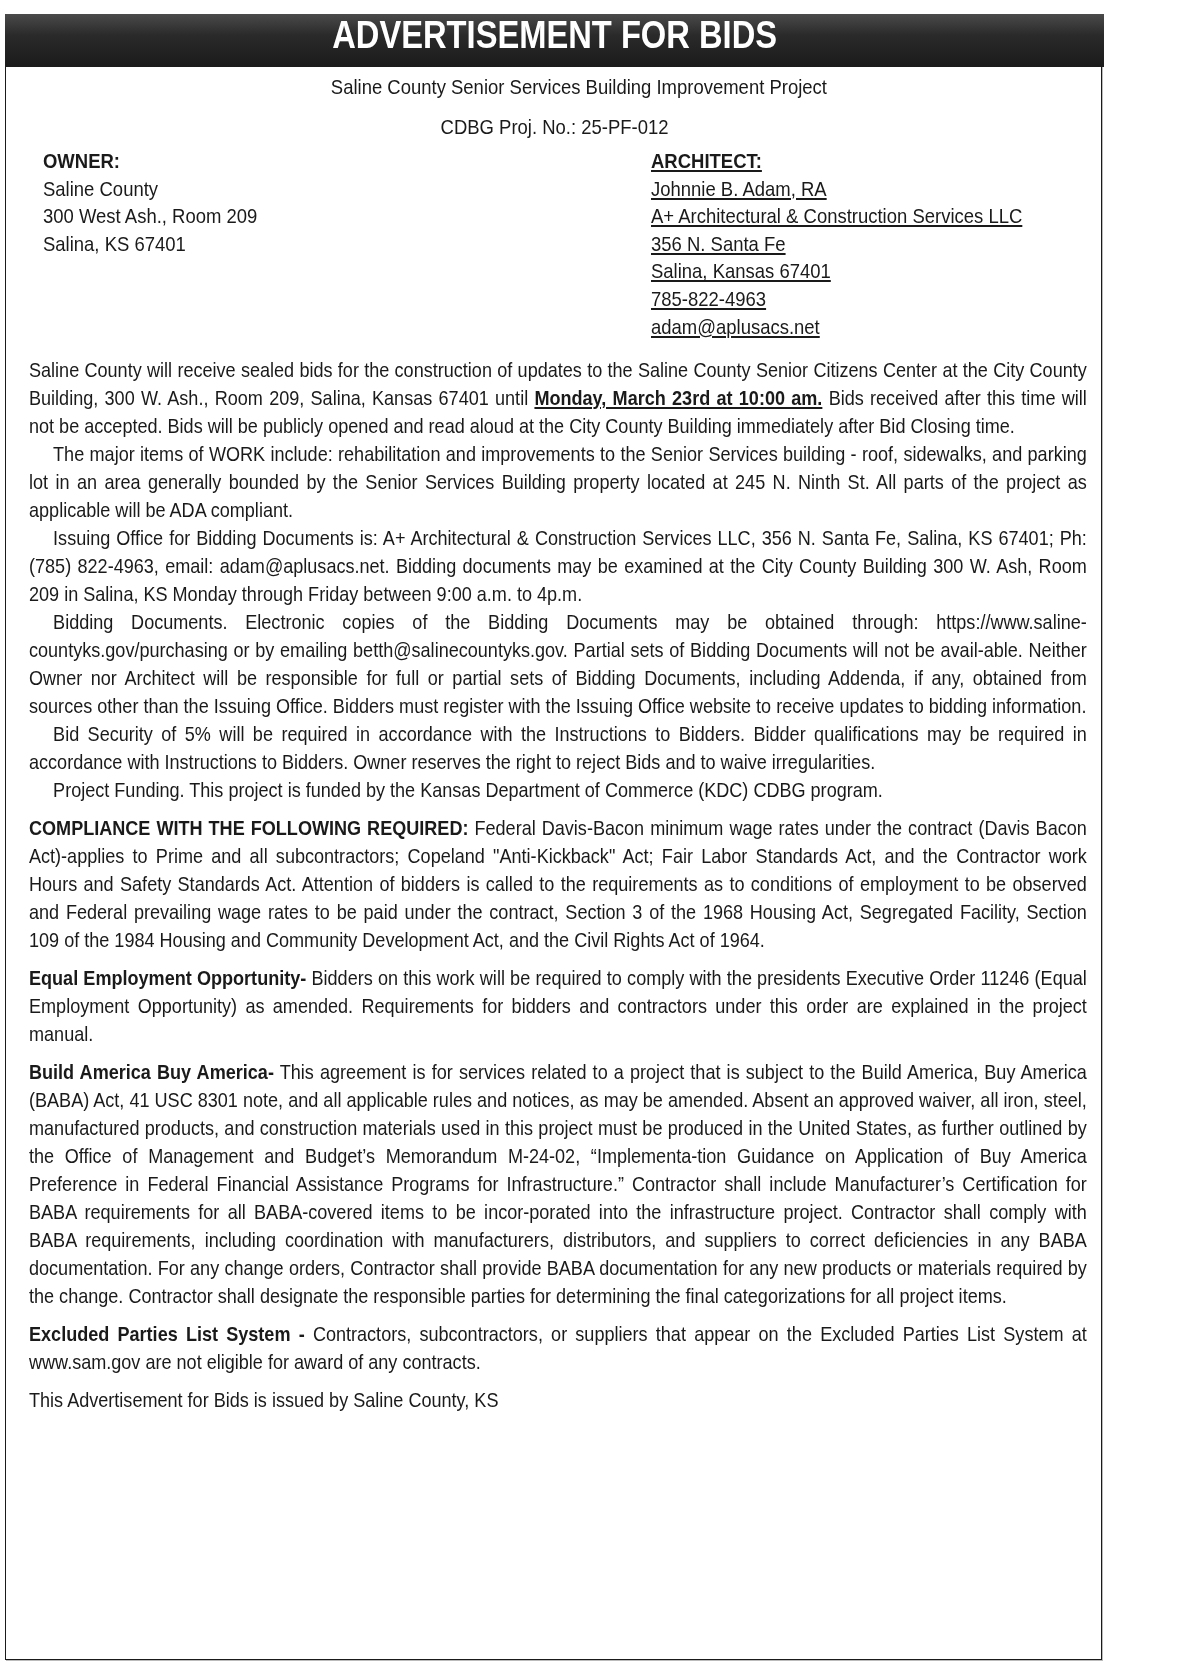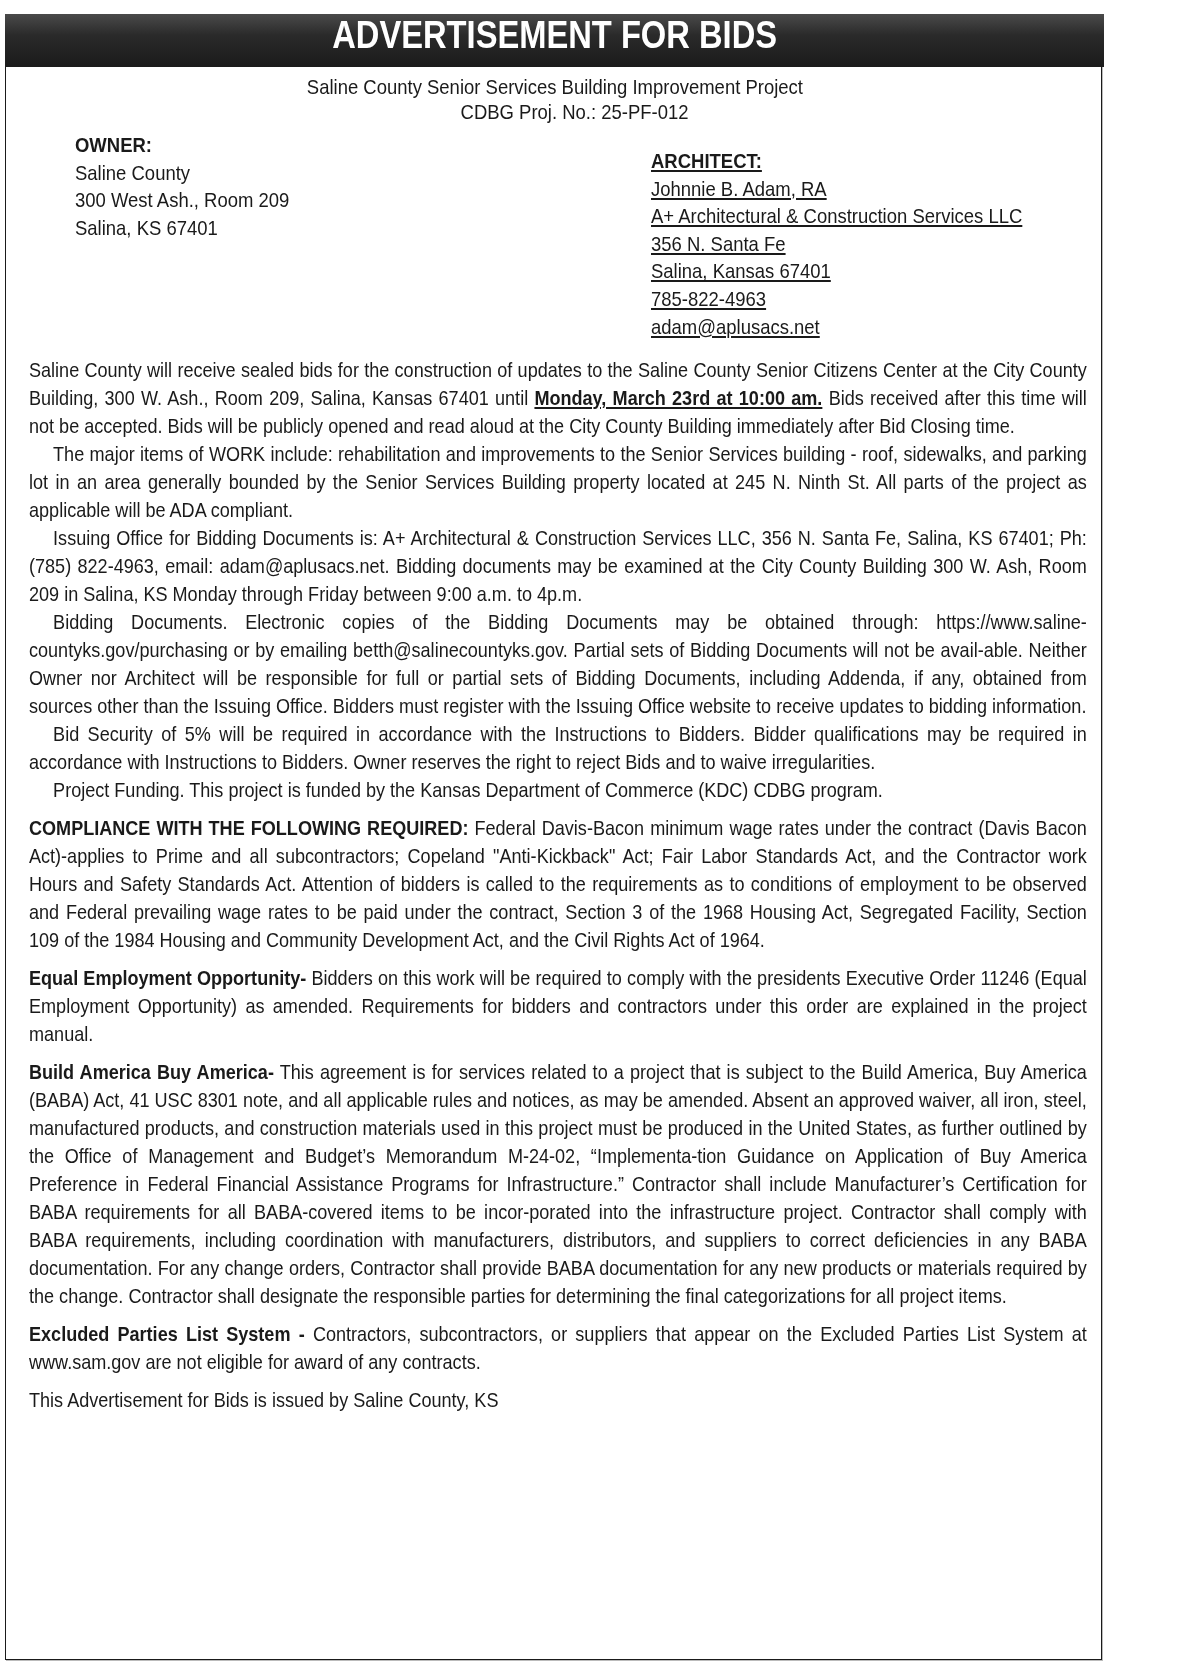--- a/index.html
+++ b/index.html
@@ -99,28 +99,28 @@
   </style>
 </head>
 <body>
 
 <div class="ad-frame"></div>
 
 <div class="ad-header">
   <span class="ad-title">ADVERTISEMENT FOR BIDS</span>
 </div>
 
-<div class="subhead" style="top:73px;">
+<div class="subhead" style="top:73px;padding-left:24px;">
   <span>Saline County Senior Services Building Improvement Project</span>
 </div>
-<div class="subhead" style="top:98px;padding-left:20px;">
+<div class="subhead" style="top:113px;">
   <span>CDBG Proj. No.: 25-PF-012</span>
 </div>
 
-<div class="contact-block" style="left:43px; top:131px;margin-left:32px;">
+<div class="contact-block" style="left:43px; top:147px;">
   <span class="line label">OWNER:</span>
   <span class="line">Saline County</span>
   <span class="line">300 West Ash., Room 209</span>
   <span class="line">Salina, KS 67401</span>
 </div>
 
 <div class="contact-block" style="left:651px; top:147px;text-decoration:underline;">
   <span class="line label">ARCHITECT:</span>
   <span class="line">Johnnie B. Adam, RA</span>
   <span class="line">A+ Architectural &amp; Construction Services LLC</span>

